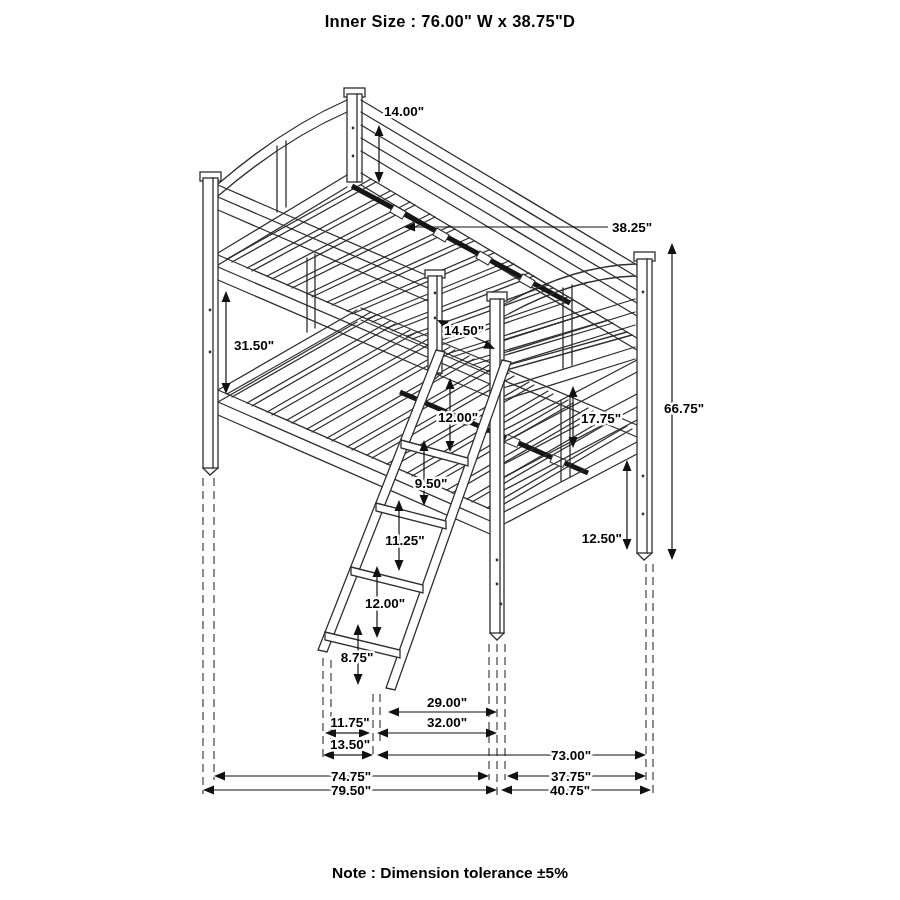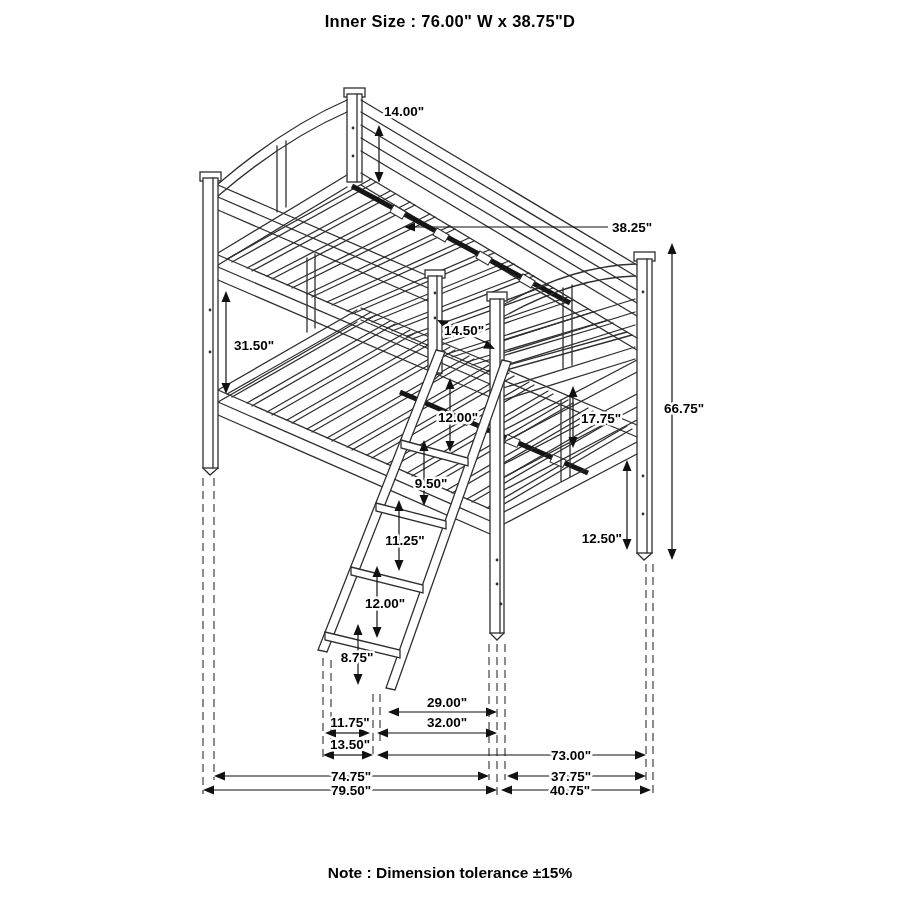--- a/index.html
+++ b/index.html
@@ -265,14 +265,14 @@
       <g>
         <path class="dline" d="M512,790H640"></path>
         <path class="tri" d="M501,790l11,-4.5l0,9z"></path>
         <path class="tri" d="M651,790l-11,-4.5l0,9z"></path>
         <text class="dim" x="570" y="795" text-anchor="middle">40.75"</text>
       </g>
 
     </g>
   </svg>
 
-  <div class="note">Note : Dimension tolerance ±15%</div>
+  <div class="note">Note : Dimension tolerance ±5%</div>
 </div>
 
 </body></html>

